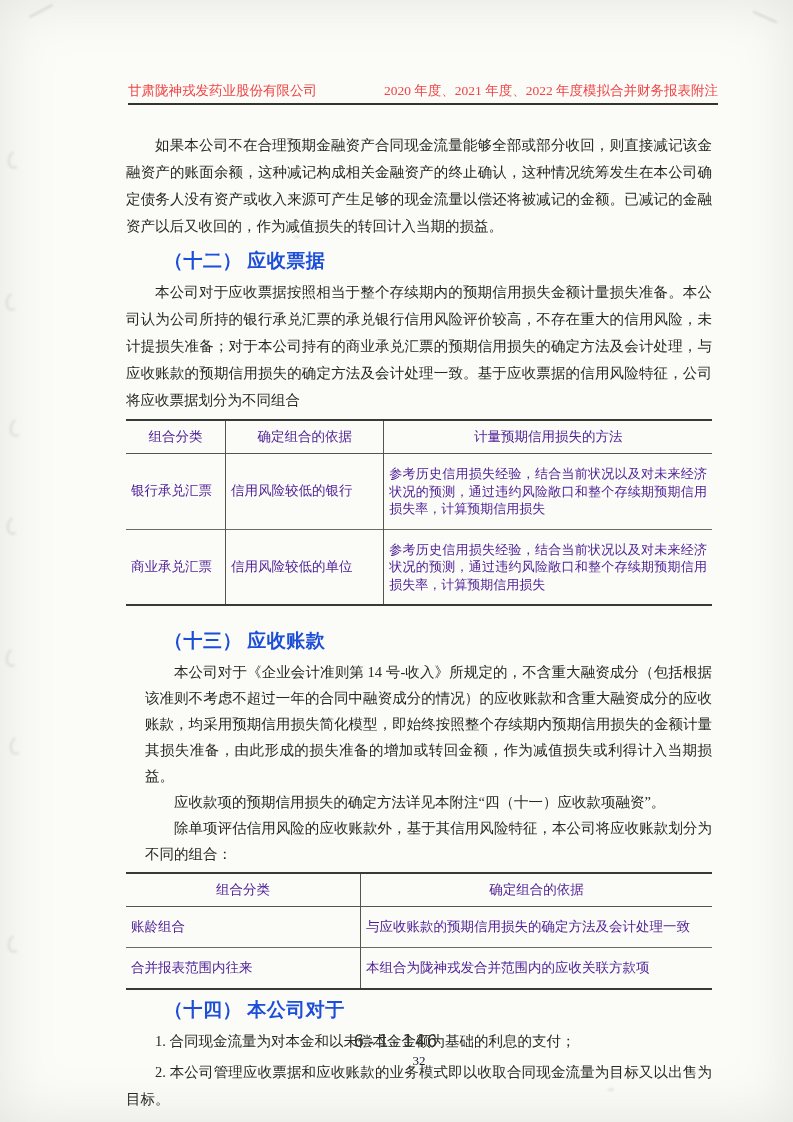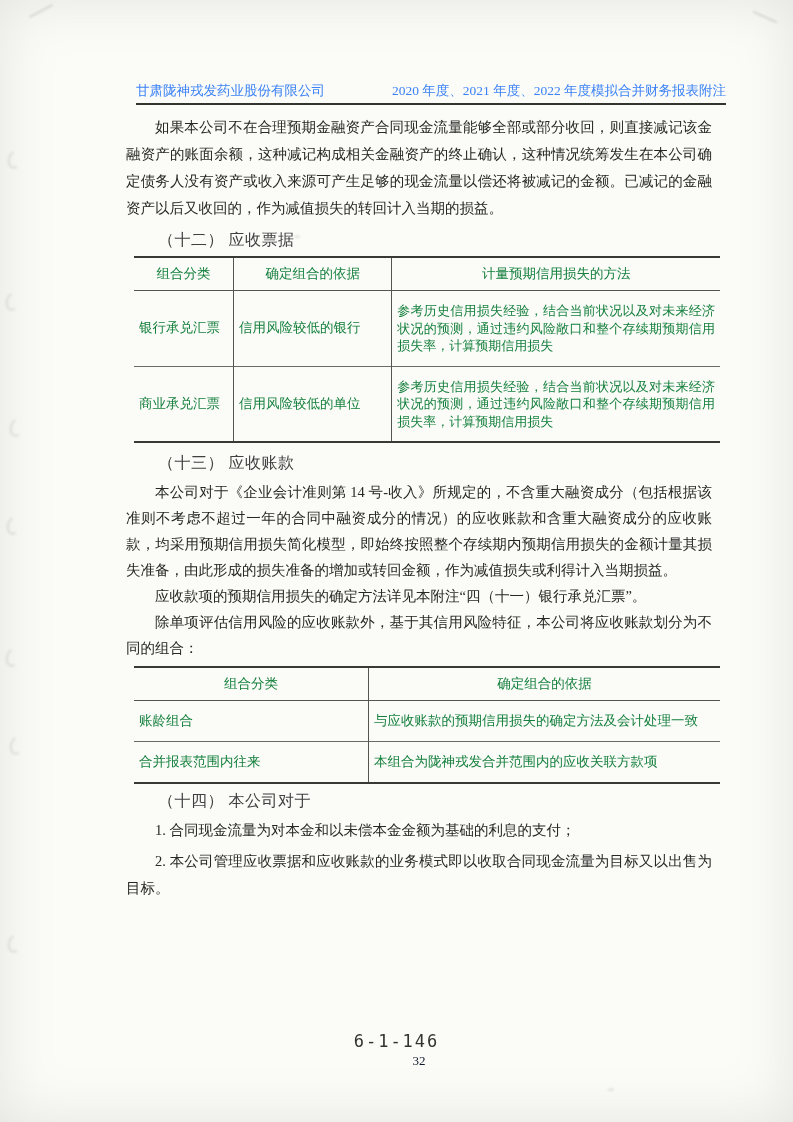--- a/index.html
+++ b/index.html
@@ -24,49 +24,49 @@
     border-right-color: transparent; border-top-color: transparent;
     border-radius: 50%;
     transform: rotate(18deg);
   }
   .speck { width: 6px; height: 3px; background:#9a9a92; border-radius: 50%; }
   .corner-line {
     width: 26px; height: 2px; background: #77776f; transform: rotate(-28deg);
   }
   
   .doc-header {
-    position: absolute; left: 136px; width: 590px; top: 78px; height: 22px;
+    position: absolute; left: 128px; width: 590px; top: 78px; height: 22px;
     display: flex; justify-content: space-between; align-items: flex-end;
     border-bottom: 2px solid #35352f;
     font-size: 13.5px; padding-bottom: 3px;
-    color: #3b82f6;
+    color: #ef4444;
   }
   
   .content {
     position: absolute; left: 126px; width: 586px; top: 112px;
     font-size: 14.5px; color: #272724;
   }
   p.body-para {
     margin: 0; text-indent: 2em;
     text-align: justify; text-justify: inter-character;
     line-height: 27px;
   }
-  p.tight { line-height: 26px; }
+  p.tight { line-height: 26px; margin-left: 19px; }
   h3.sec-heading {
-    margin: 8px 0 5px 0; font-size: 16px; font-weight: normal;
-    text-indent: 2em; color: #404040;
+    margin: 8px 0 5px 0; font-size: 19px; font-weight: bold;
+    text-indent: 2em; color: #1d4ed8;
     letter-spacing: 0.5px;
   }
   
   table.doc-table {
     width: 100%; border-collapse: collapse;
-    margin: 5px 0 4px 8px;
+    margin: 5px 0 4px 0;
     border-top: 2.5px solid #3a3a34;
     border-bottom: 2.5px solid #3a3a34;
-    font-size: 13.5px; color: #15803d;
+    font-size: 13.5px; color: #4c1d95;
   }
   table.doc-table th {
     font-weight: normal; text-align: center;
     border-bottom: 1.5px solid #55554e;
     padding: 7px 4px;
   }
   table.doc-table td {
     padding: 11px 5px; vertical-align: middle;
   }
   table.doc-table tr.rule td { border-top: 1.2px solid #6a6a62; }
@@ -108,24 +108,25 @@
   <div class="artifact speck" style="left:294px; top:235px;"></div>
   <div class="artifact speck" style="left:608px; top:1088px;"></div>
 
   <div class="doc-header">
     <span>甘肃陇神戎发药业股份有限公司</span>
     <span>2020 年度、2021 年度、2022 年度模拟合并财务报表附注</span>
   </div>
 
   <div class="content">
 
-    <p class="body-para" style="margin-top:2px;">如果本公司不在合理预期金融资产合同现金流量能够全部或部分收回，则直接减记该金融资产的账面余额，这种减记构成相关金融资产的终止确认，这种情况统筹发生在本公司确定债务人没有资产或收入来源可产生足够的现金流量以偿还将被减记的金额。已减记的金融资产以后又收回的，作为减值损失的转回计入当期的损益。</p>
+    <p class="body-para" style="margin-top:20px;">如果本公司不在合理预期金融资产合同现金流量能够全部或部分收回，则直接减记该金融资产的账面余额，这种减记构成相关金融资产的终止确认，这种情况统筹发生在本公司确定债务人没有资产或收入来源可产生足够的现金流量以偿还将被减记的金额。已减记的金融资产以后又收回的，作为减值损失的转回计入当期的损益。</p>
 
     <h3 class="sec-heading">（十二） 应收票据</h3>
 
+    <p class="body-para">本公司对于应收票据按照相当于整个存续期内的预期信用损失金额计量损失准备。本公司认为公司所持的银行承兑汇票的承兑银行信用风险评价较高，不存在重大的信用风险，未计提损失准备；对于本公司持有的商业承兑汇票的预期信用损失的确定方法及会计处理，与应收账款的预期信用损失的确定方法及会计处理一致。基于应收票据的信用风险特征，公司将应收票据划分为不同组合</p>
 
     <table class="doc-table" id="bills-table">
       <colgroup>
           <col class="c1">
           <col class="c2">
           <col class="c3">
         </colgroup>
       <thead>
         <tr>
           <th>组合分类</th>
@@ -140,24 +141,24 @@
           <td class="vline method-cell">参考历史信用损失经验，结合当前状况以及对未来经济状况的预测，通过违约风险敞口和整个存续期预期信用损失率，计算预期信用损失</td>
         </tr>
         <tr class="rule">
           <td>商业承兑汇票</td>
           <td class="vline">信用风险较低的单位</td>
           <td class="vline method-cell">参考历史信用损失经验，结合当前状况以及对未来经济状况的预测，通过违约风险敞口和整个存续期预期信用损失率，计算预期信用损失</td>
         </tr>
       </tbody>
     </table>
 
-    <h3 class="sec-heading" style="margin-top:10px;">（十三） 应收账款</h3>
+    <h3 class="sec-heading" style="margin-top:22px;">（十三） 应收账款</h3>
 
     <p class="body-para tight">本公司对于《企业会计准则第 14 号-收入》所规定的，不含重大融资成分（包括根据该准则不考虑不超过一年的合同中融资成分的情况）的应收账款和含重大融资成分的应收账款，均采用预期信用损失简化模型，即始终按照整个存续期内预期信用损失的金额计量其损失准备，由此形成的损失准备的增加或转回金额，作为减值损失或利得计入当期损益。</p>
-    <p class="body-para tight">应收款项的预期信用损失的确定方法详见本附注“四（十一）银行承兑汇票”。</p>
+    <p class="body-para tight">应收款项的预期信用损失的确定方法详见本附注“四（十一）应收款项融资”。</p>
     <p class="body-para tight">除单项评估信用风险的应收账款外，基于其信用风险特征，本公司将应收账款划分为不同的组合：</p>
 
     <table class="doc-table" id="portfolio-table">
       <colgroup>
           <col class="c1">
           <col class="c2">
         </colgroup>
       <thead>
         <tr>
           <th>组合分类</th>

